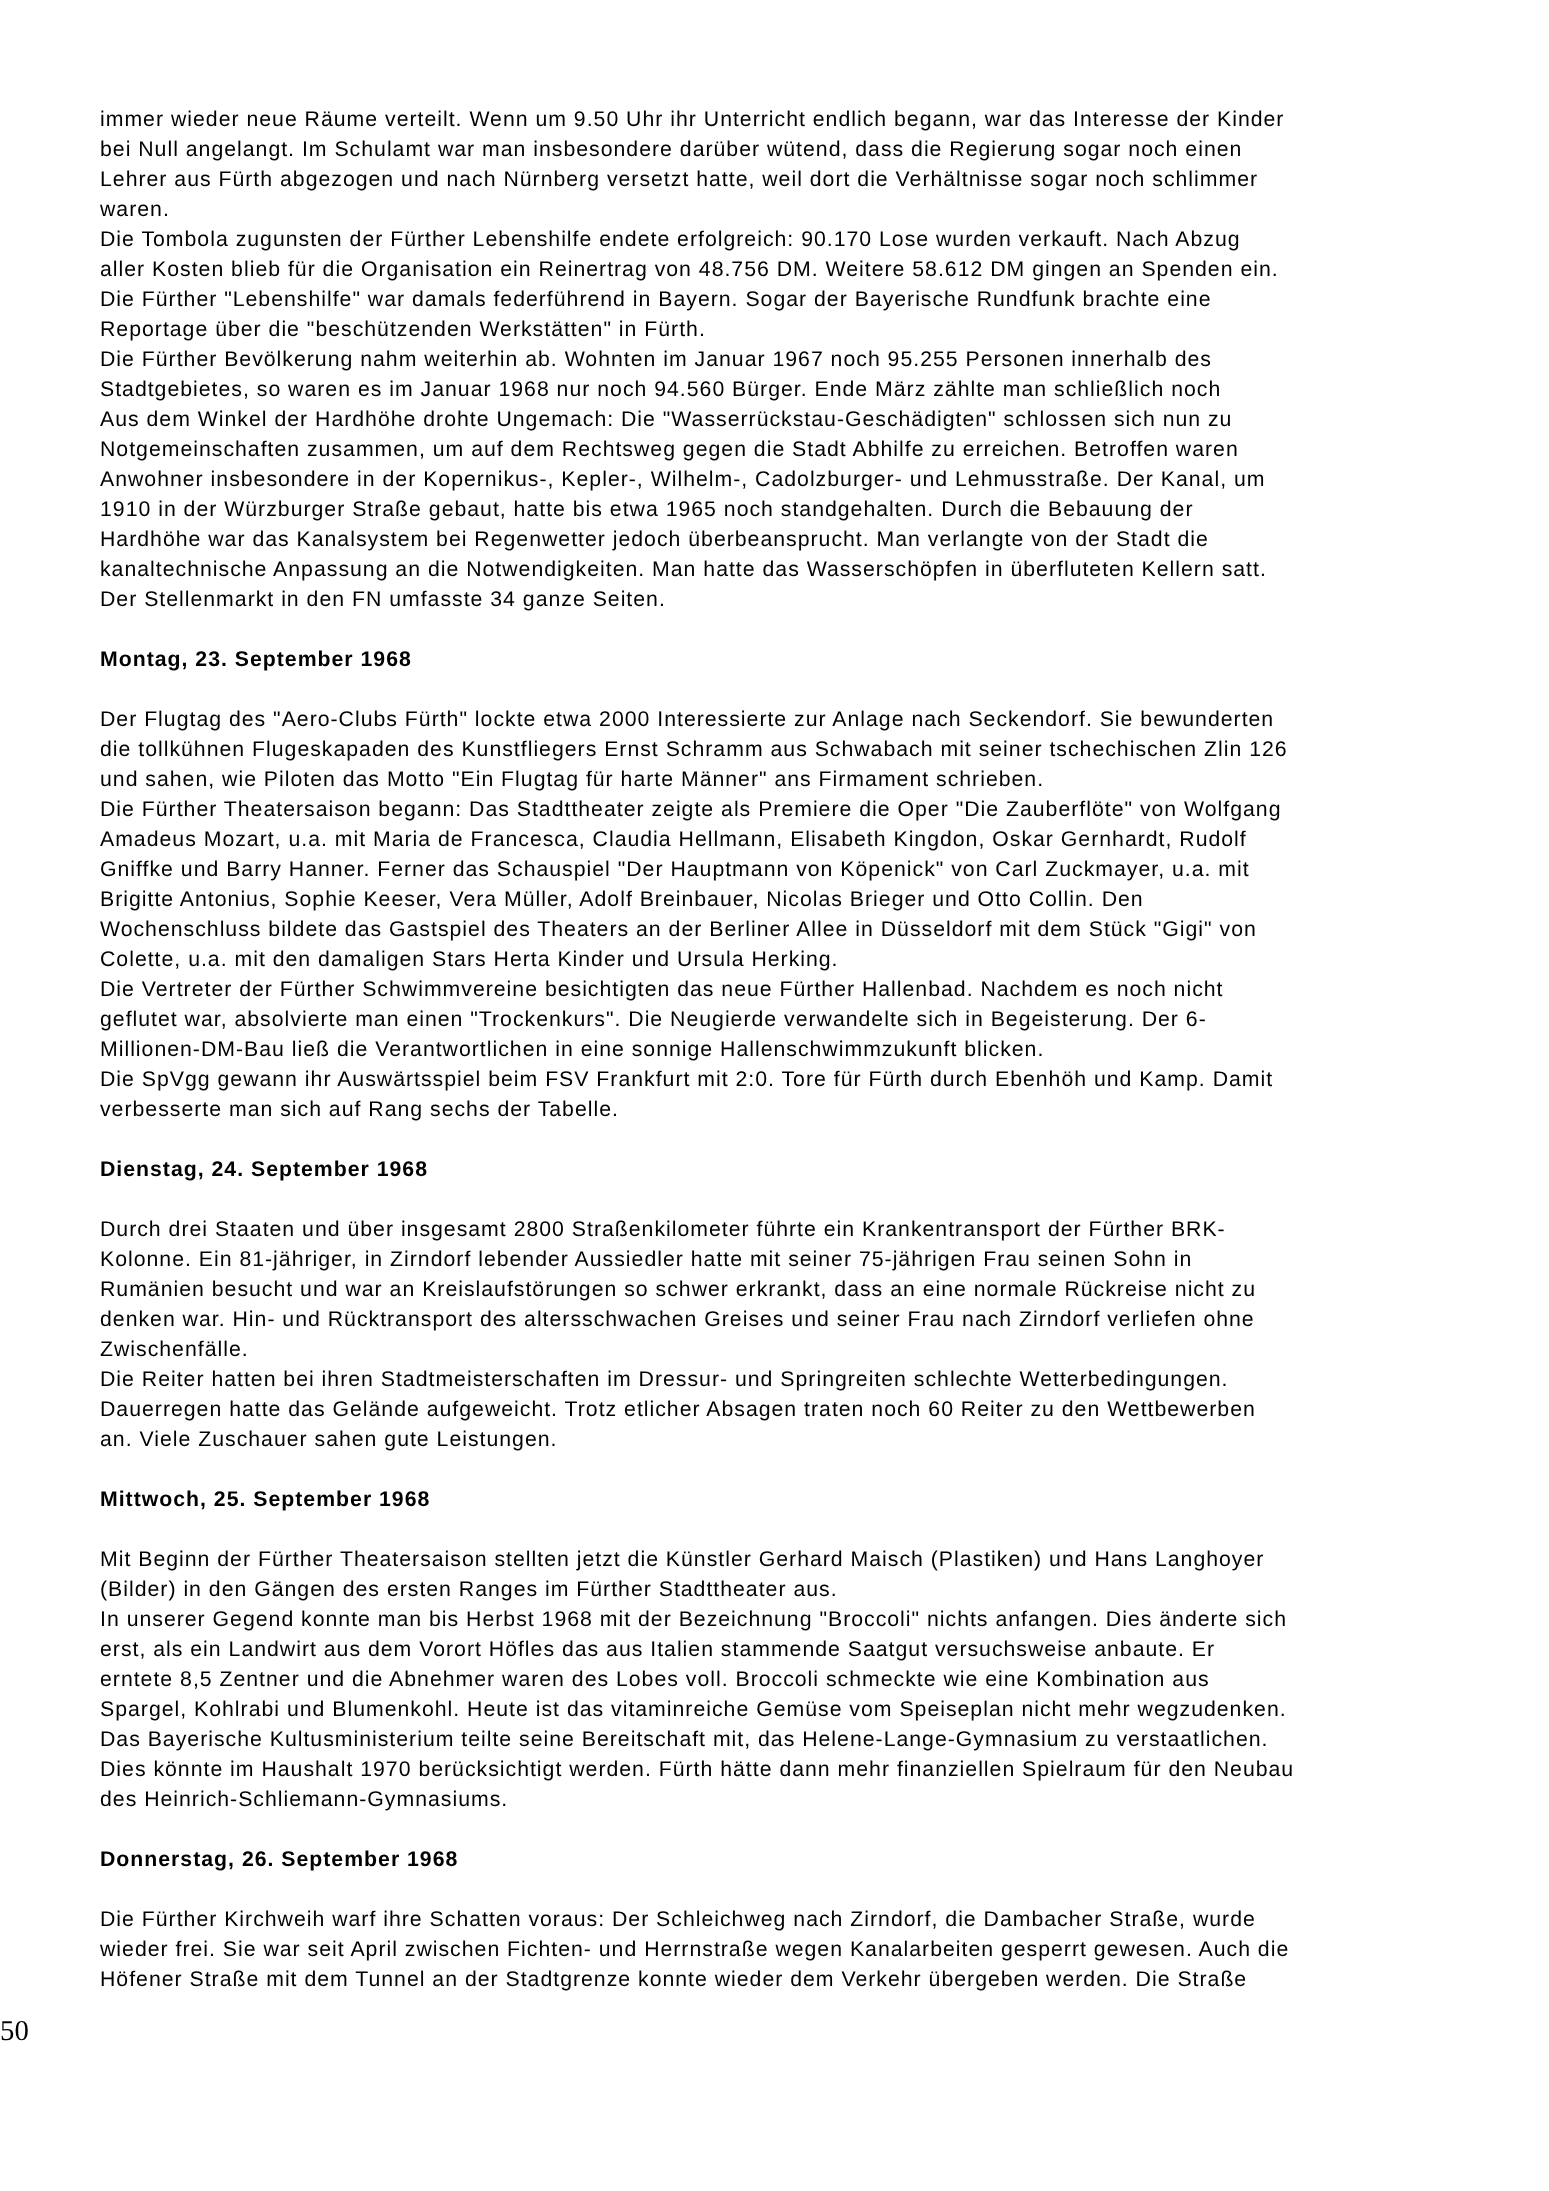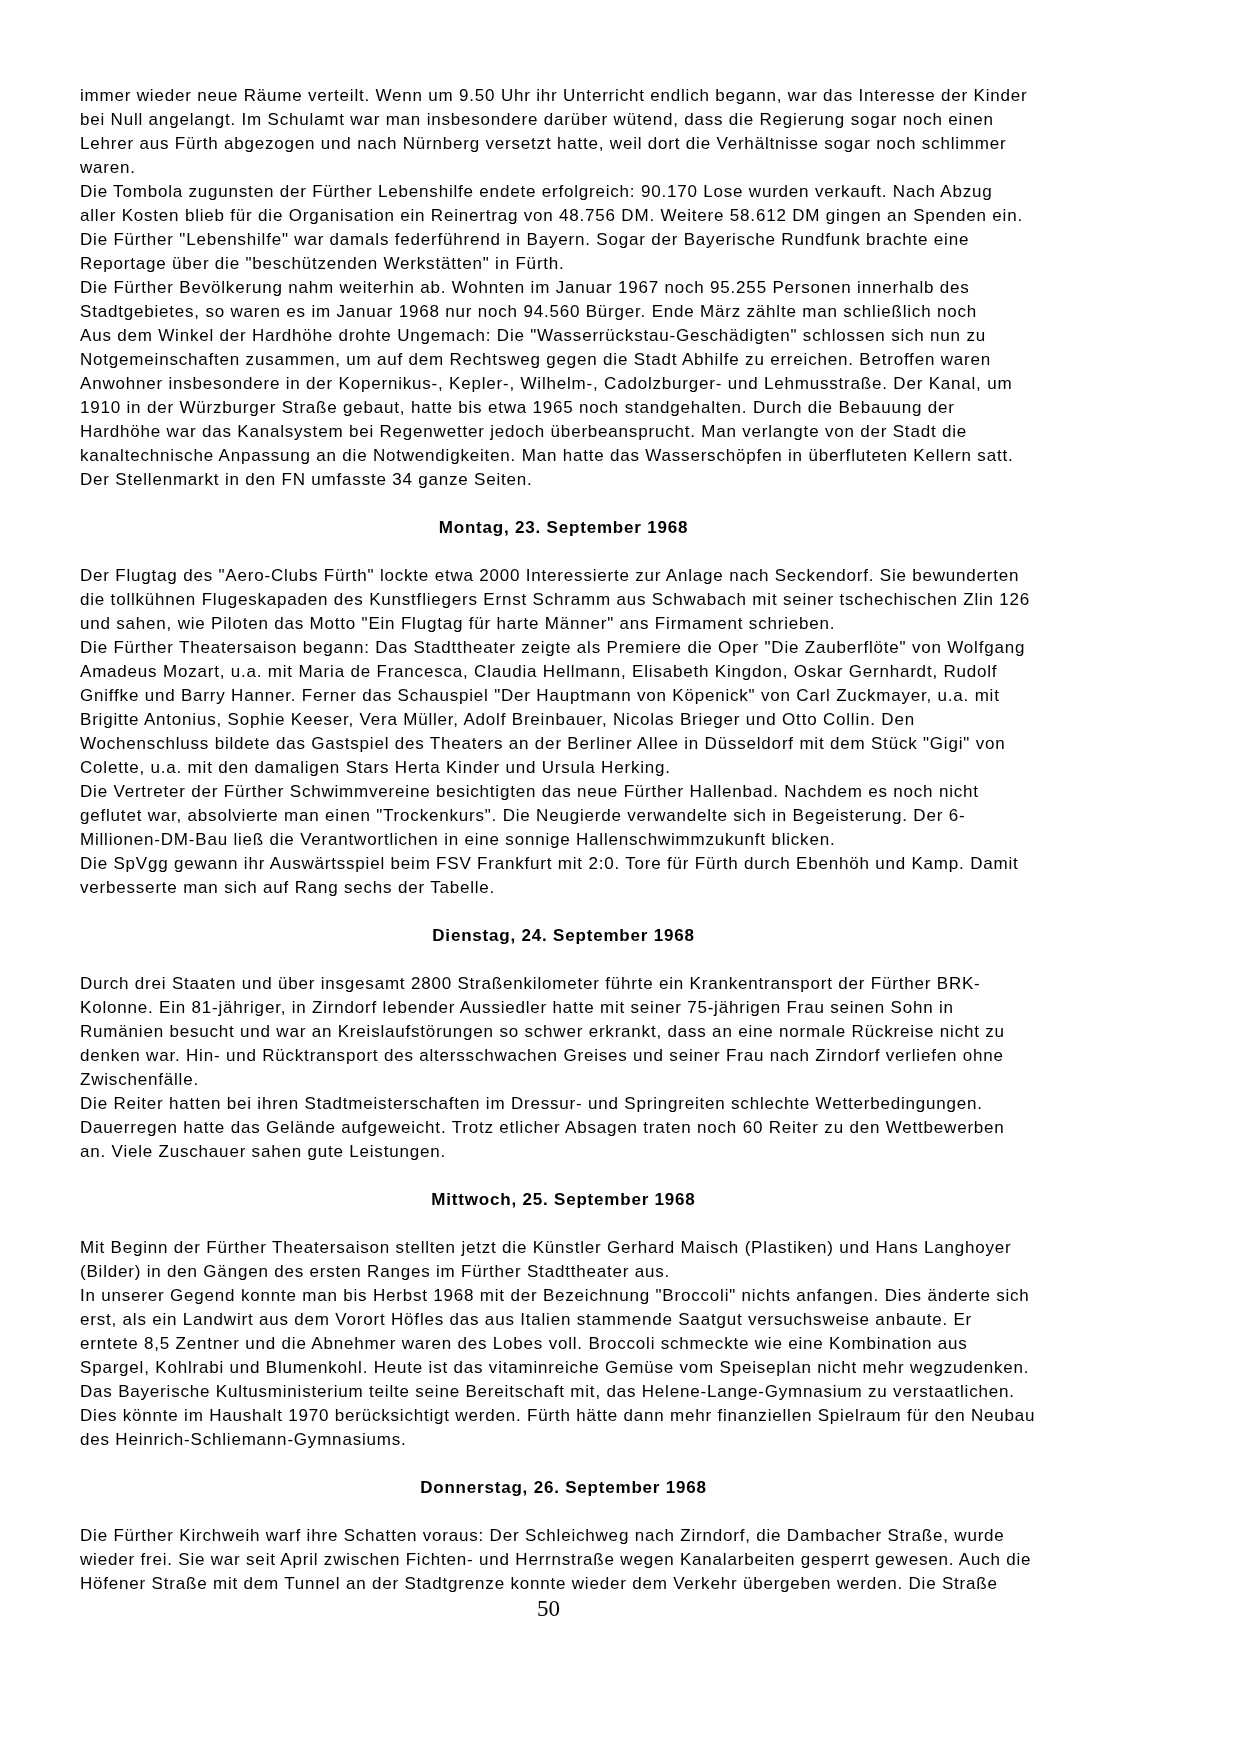--- a/index.html
+++ b/index.html
@@ -21,29 +21,28 @@
   .para { margin: 0; }
   .line {
     line-height: 24px;
     white-space: pre;
   }
   .heading {
     font-weight: bold;
     line-height: 24px;
     margin: 24px 0;
     white-space: pre;
-    text-align: center;
   }
   .page-number {
     width: 100%;
-    text-align: center;
     font-family: "Liberation Serif", "DejaVu Serif", serif;
     font-size: 23px;
     line-height: 26px;
     letter-spacing: 0;
+    margin-top: 16px;
   }
 </style>
 </head>
 <body>
 
 <div class="page">
   <div class="content" id="content">
       <div class="para">
         <div class="line">immer wieder neue Räume verteilt. Wenn um 9.50 Uhr ihr Unterricht endlich begann, war das Interesse der Kinder</div>
         <div class="line">bei Null angelangt. Im Schulamt war man insbesondere darüber wütend, dass die Regierung sogar noch einen</div>

